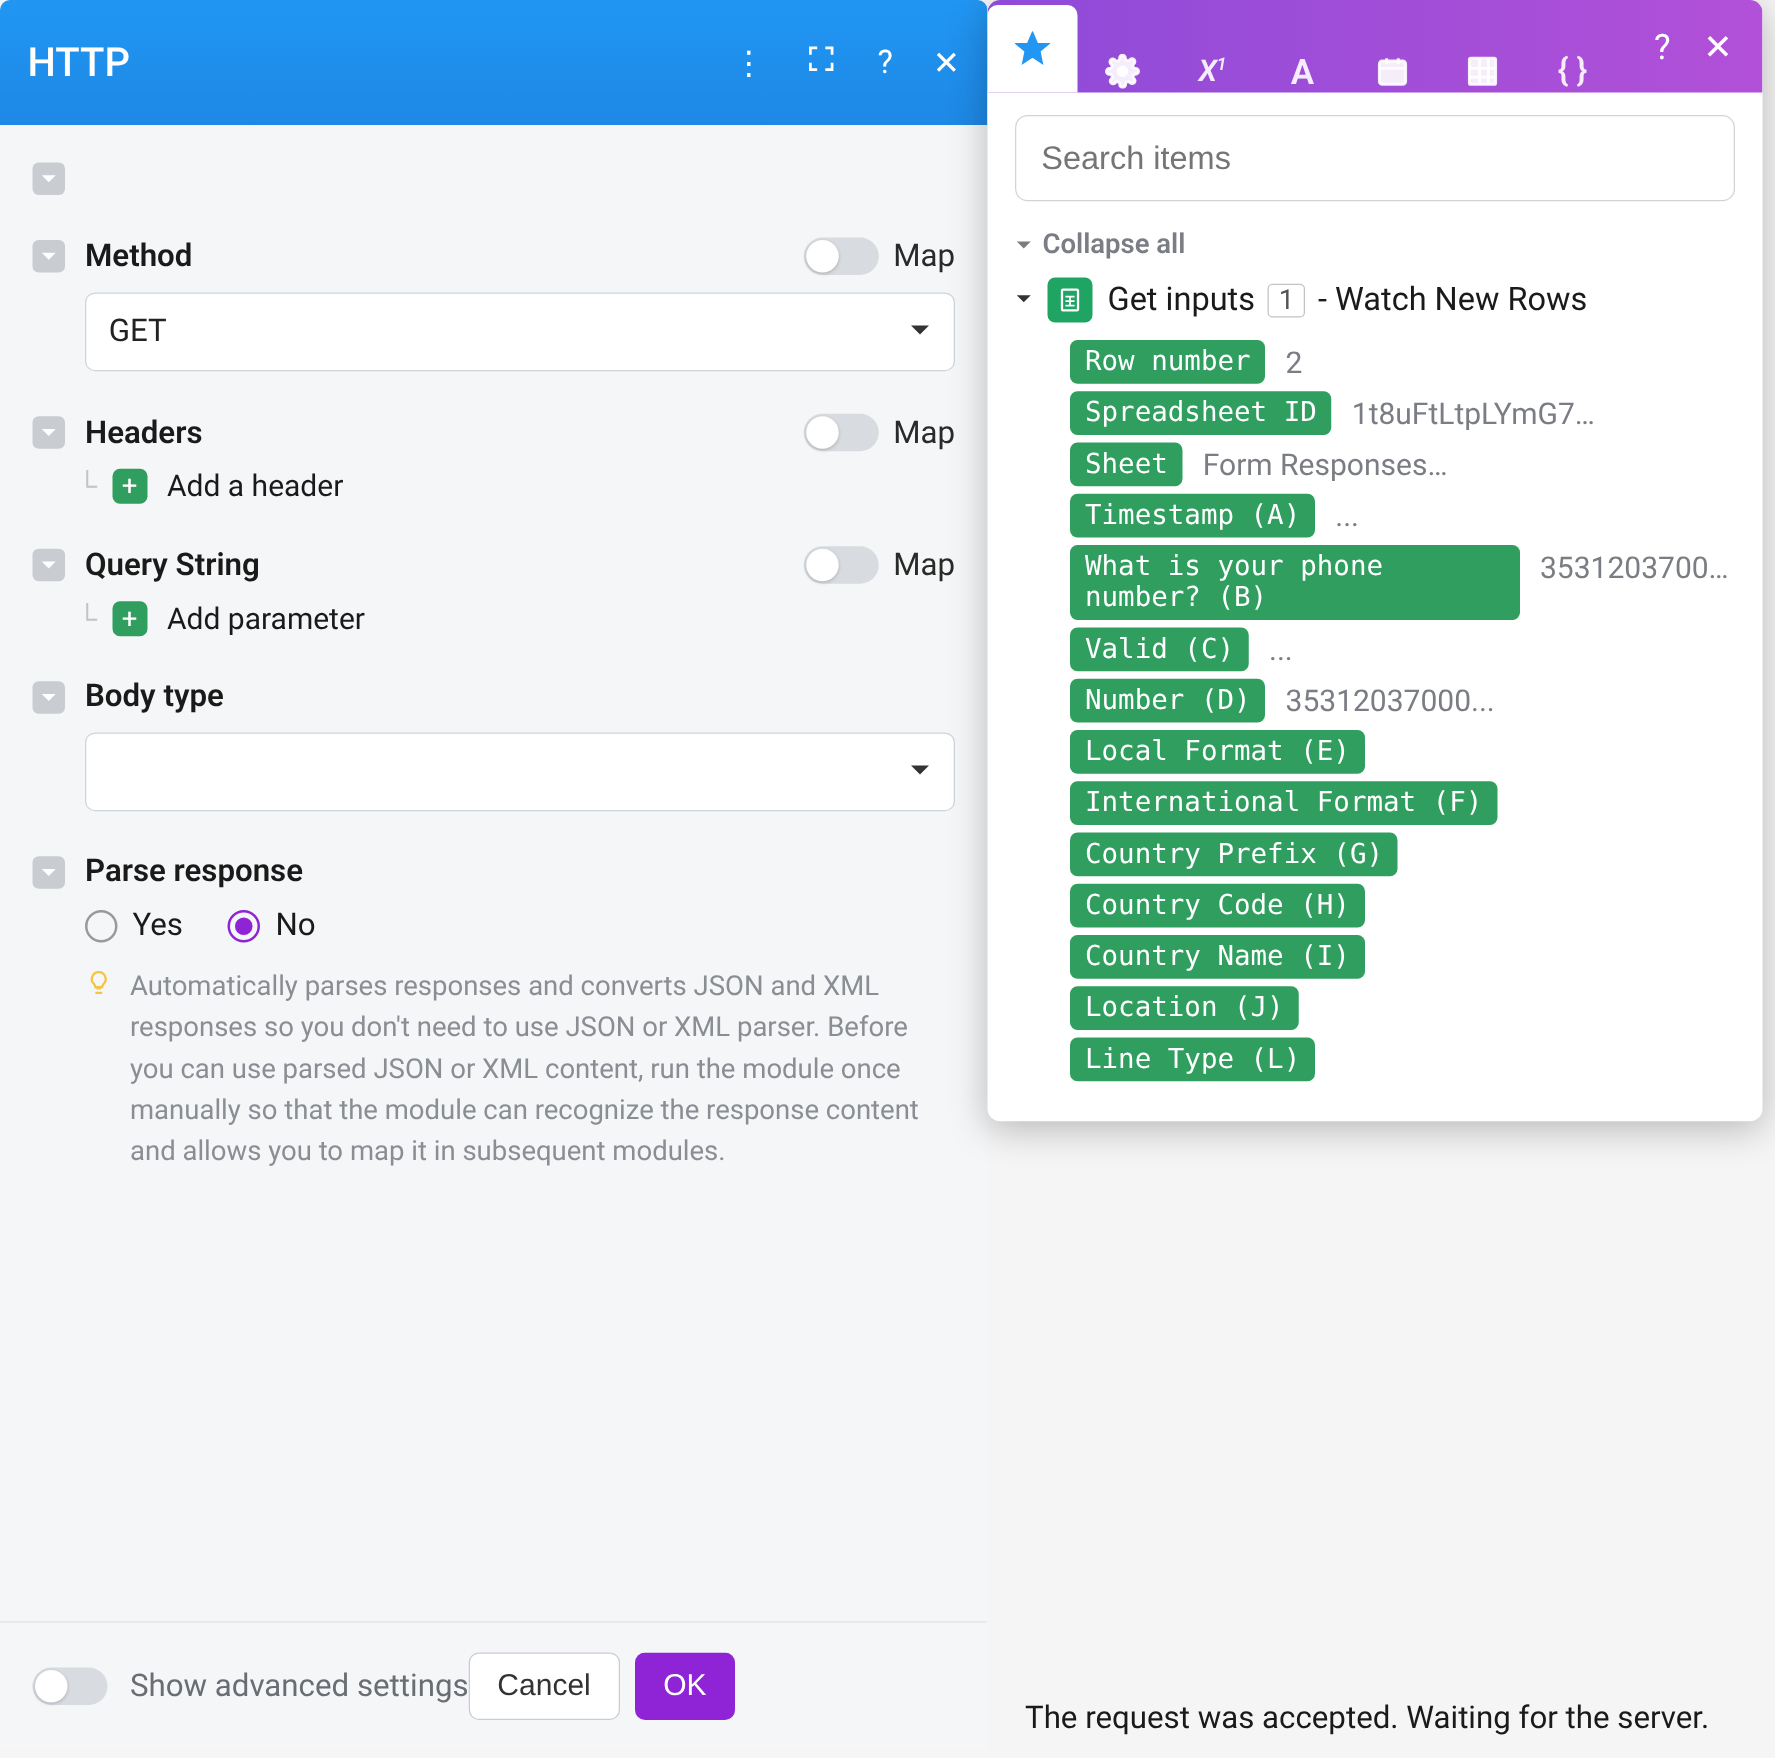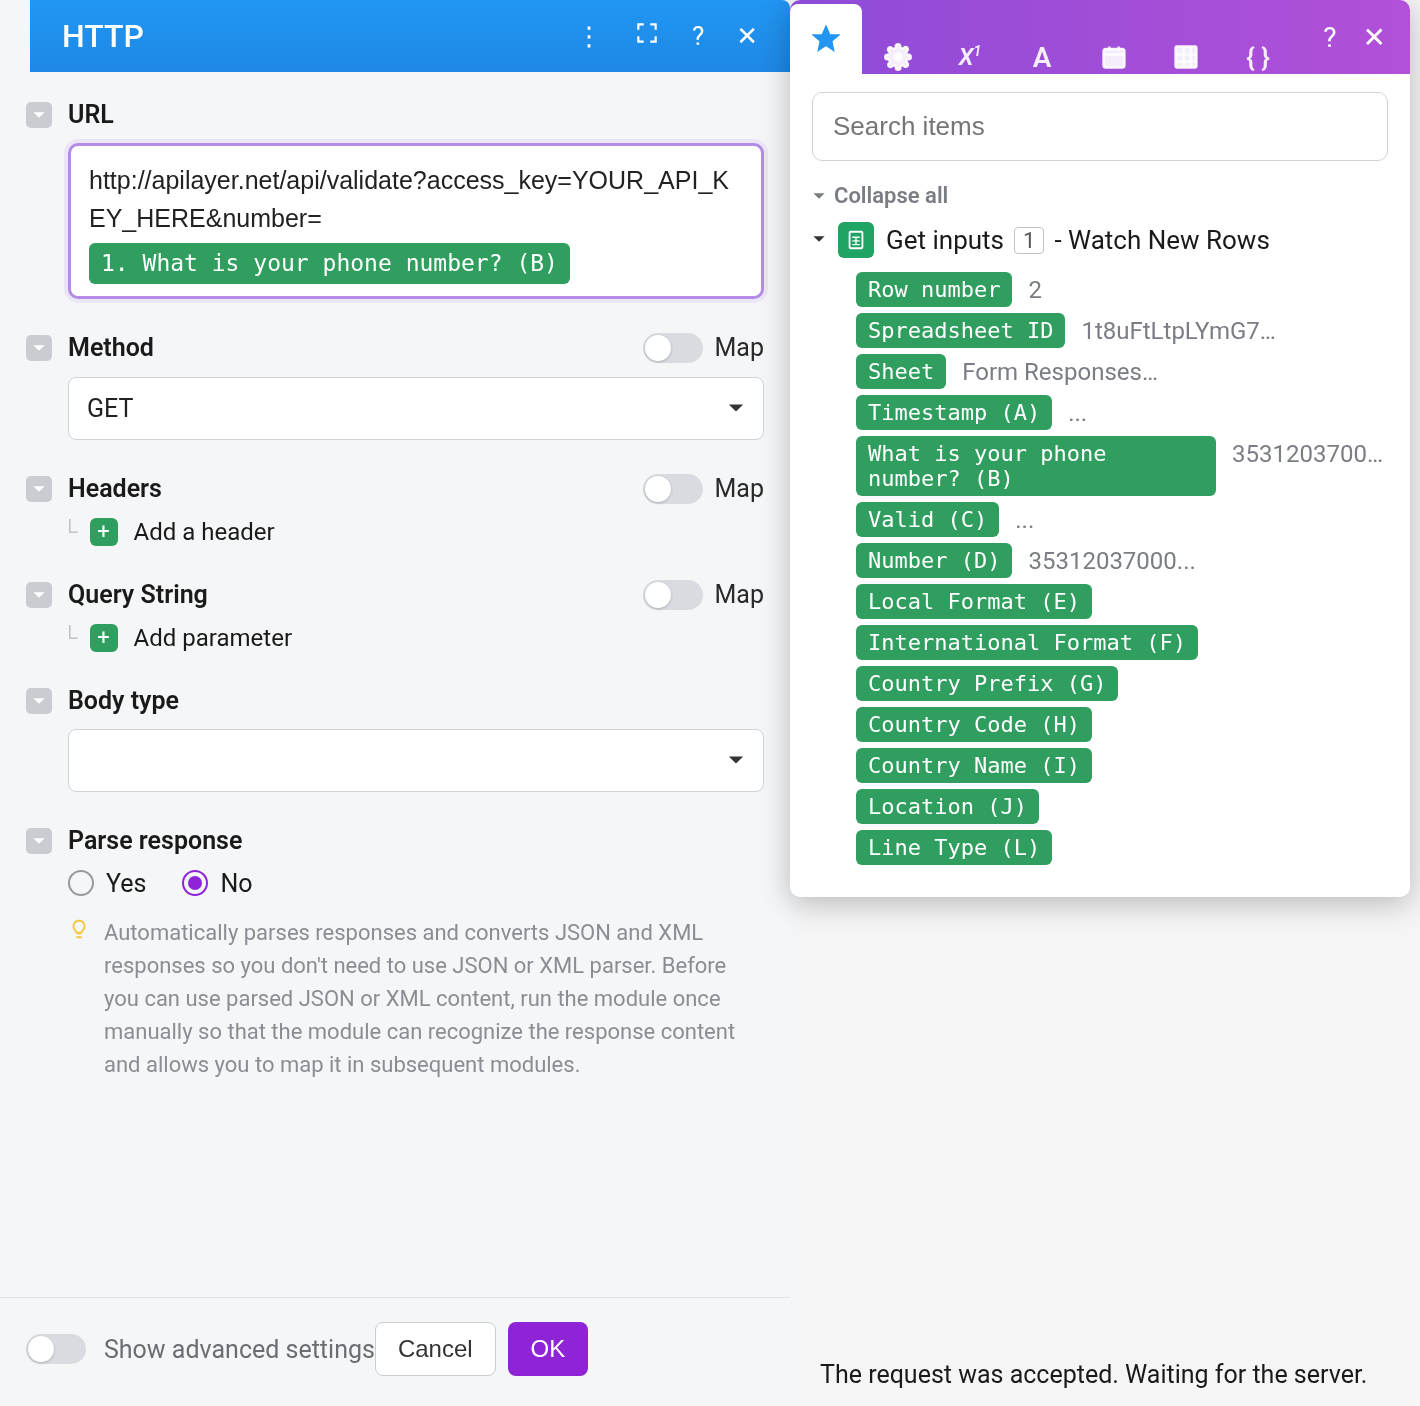--- a/index.html
+++ b/index.html
@@ -1,20 +1,20 @@
 <!DOCTYPE html>
 <html><head>
 <meta charset="utf-8">
 <style>
   * { box-sizing: border-box; margin: 0; padding: 0; }
   body { font-family: -apple-system, BlinkMacSystemFont, "Segoe UI", Roboto, sans-serif; background: #f5f5f5; width: 1420px; height: 1406px; position: relative; overflow: hidden; }
   
   
   .http-panel { position: absolute; left: 0; top: 0; width: 790px; height: 1400px; background: #f5f6f7; border-radius: 8px 8px 0 0; overflow: hidden; display: flex; flex-direction: column; }
-  .http-header { background: linear-gradient(180deg, #2196f3, #1e88e5); color: #fff; height: 72px; display: flex; align-items: center; padding: 0 32px; justify-content: space-between; margin-left: 30px; }
+  .http-header { background: linear-gradient(180deg, #2196f3, #1e88e5); color: #fff; height: 100px; display: flex; align-items: center; padding: 0 22px; justify-content: space-between; }
   .http-title { font-size: 32px; font-weight: 500; }
   .http-header-icons { display: flex; gap: 32px; align-items: center; }
   .http-header-icons .icon { color: #fff; font-size: 26px; cursor: pointer; }
   
   .http-body { padding: 28px 0 0 0; flex: 1; overflow: auto; }
   .section { padding: 0 26px 34px 26px; display: flex; gap: 16px; }
   .collapse-btn { width: 26px; height: 26px; background: #c9ccd1; border-radius: 5px; display: flex; align-items: center; justify-content: center; color: #fff; cursor: pointer; flex-shrink: 0; margin-top: 2px; }
   .collapse-btn svg { width: 14px; height: 14px; fill: #fff; }
   .section-content { flex: 1; }
   .section-label { font-size: 25px; font-weight: 600; color: #1a1a1a; margin-bottom: 14px; display: flex; justify-content: space-between; align-items: center; }
@@ -99,28 +99,20 @@
     </div>
   </div>
 
   <div class="http-body">
 
     <div class="section">
       <div class="collapse-btn">
         <svg viewBox="0 0 10 10">
             <path d="M1 3l4 4 4-4z"></path>
           </svg>
-      </div>
-      <div class="section-content">
-        <div class="section-label">URL</div>
-        <div class="url-input">
-          <span class="url-text">http://apilayer.net/api/validate?access_key=YOUR_API_KEY_HERE&amp;number=</span>
-          <br>
-          <span class="pill-in-url">1. What is your phone number? (B)</span>
-        </div>
       </div>
     </div>
 
     <div class="section">
       <div class="collapse-btn">
         <svg viewBox="0 0 10 10">
             <path d="M1 3l4 4 4-4z"></path>
           </svg>
       </div>
       <div class="section-content">

